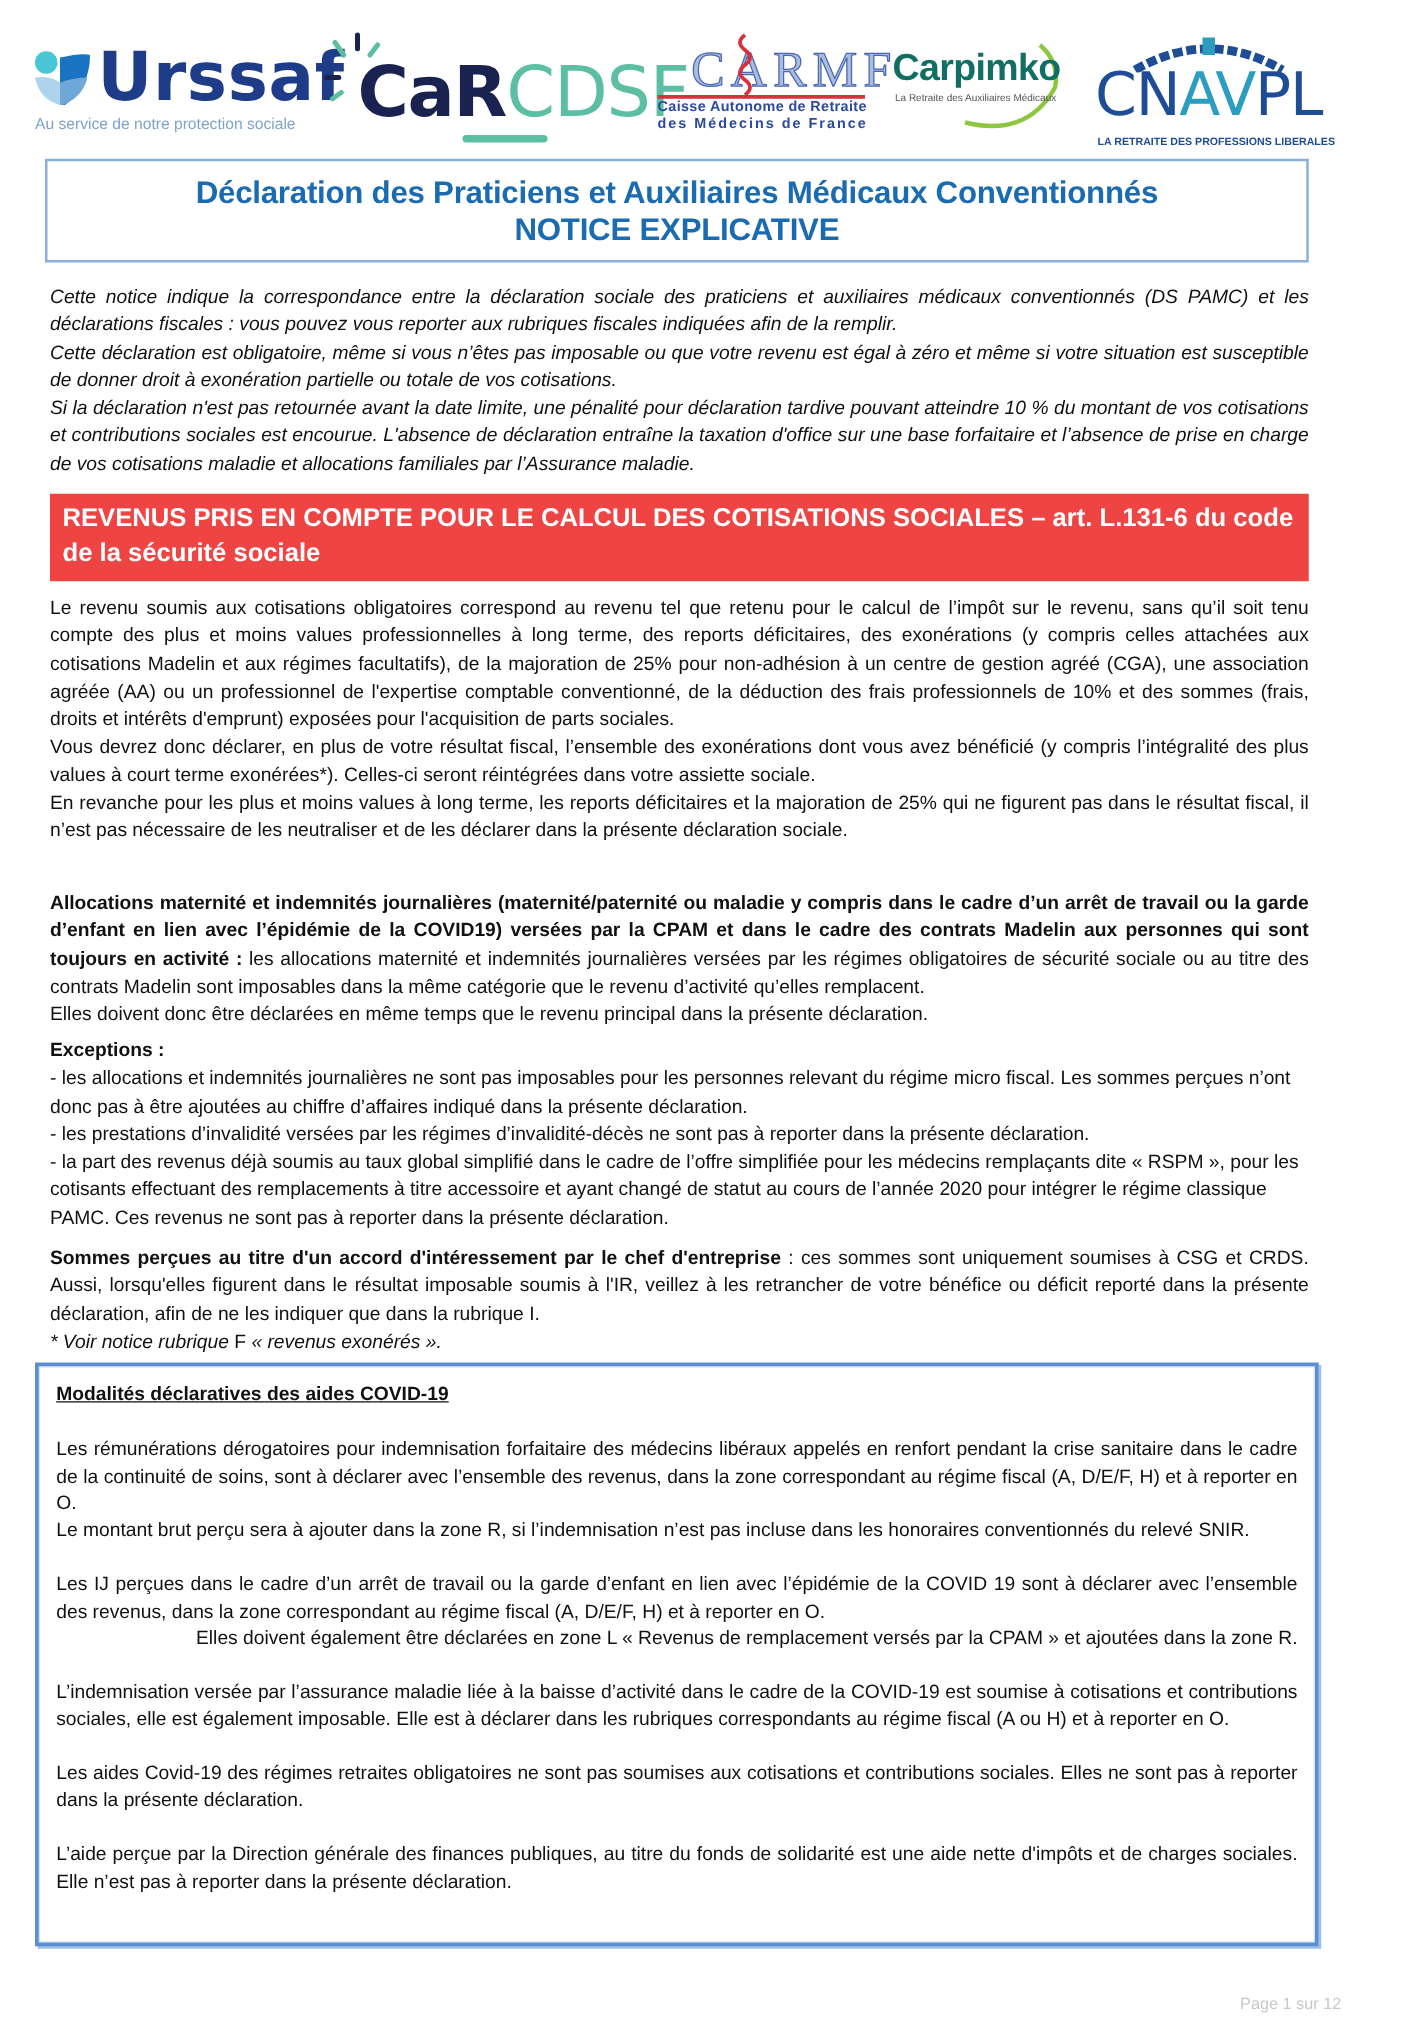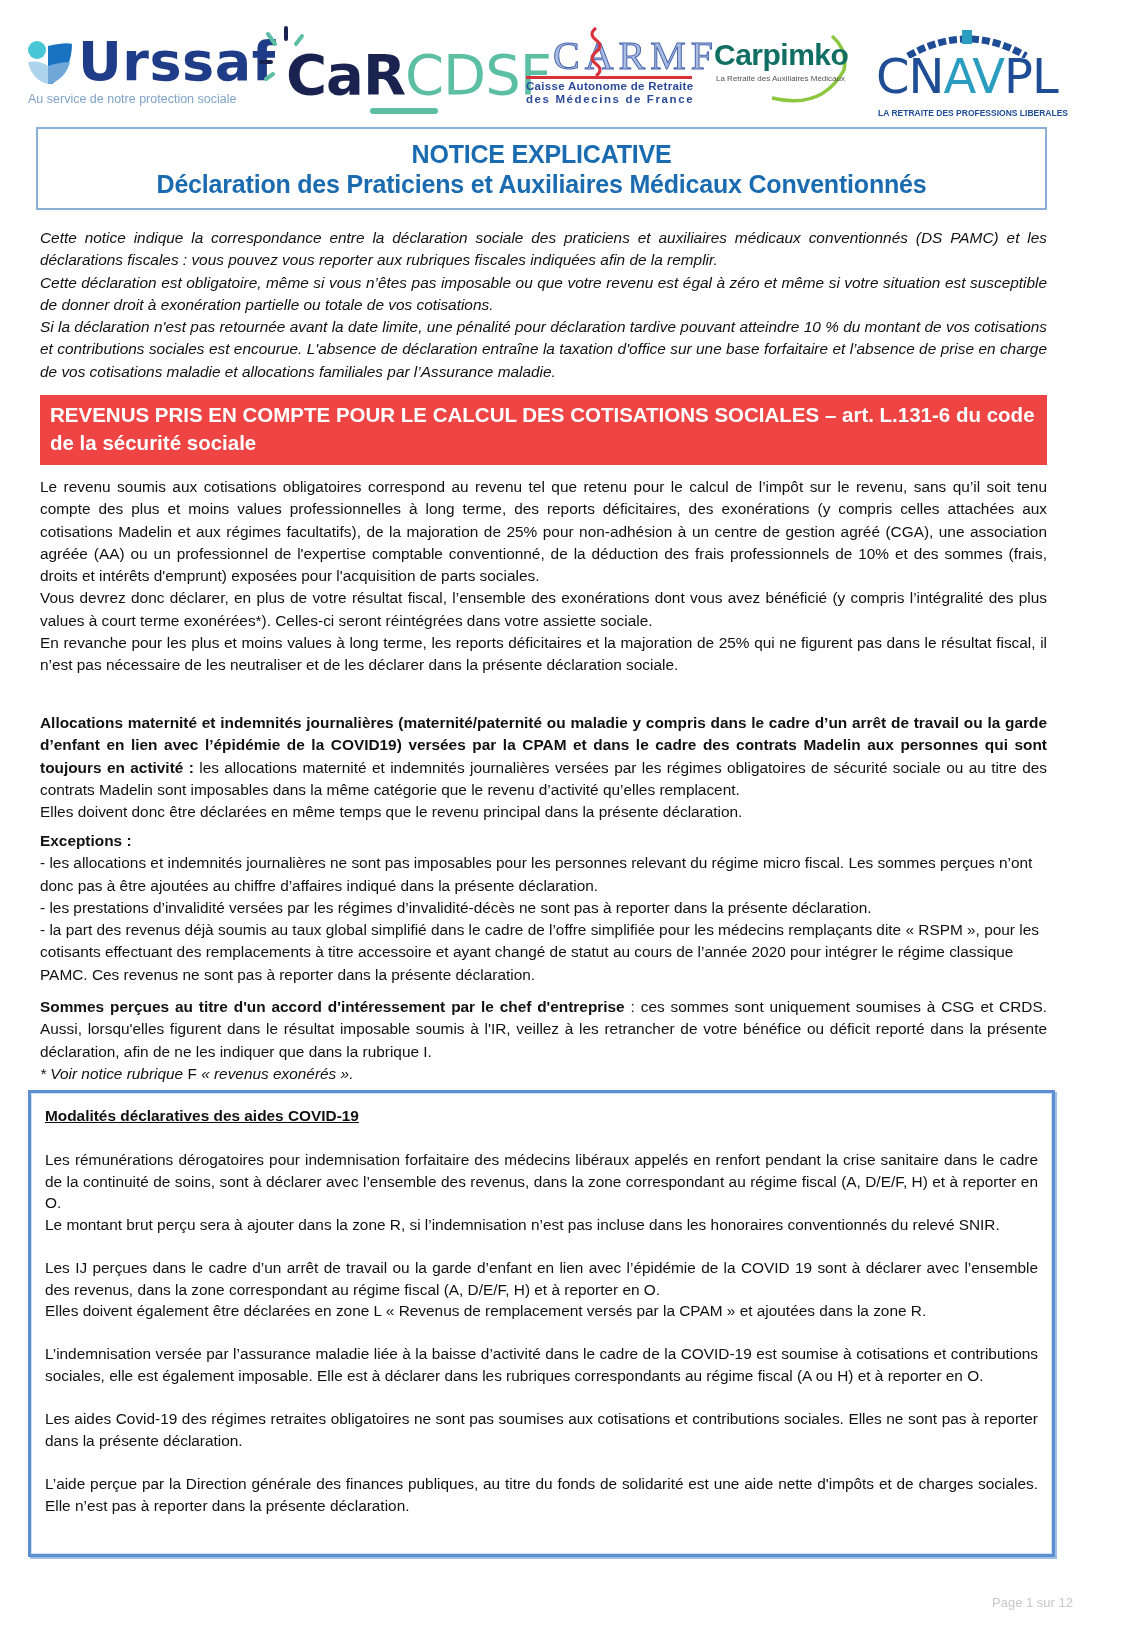--- a/index.html
+++ b/index.html
@@ -116,22 +116,22 @@
     <svg class="cnavpl-arc" viewBox="0 0 130 30">
       <path d="M6 28 Q65 -6 124 28" stroke="#1e4d96" stroke-width="7" fill="none" stroke-dasharray="8 3"></path>
       <rect x="60" y="2" width="10" height="14" fill="#2a9dc0"></rect>
     </svg>
     <div class="cnavpl-word"><span>CN</span><span class="av">AV</span><span>PL</span></div>
     <span class="cnavpl-sub">LA RETRAITE DES PROFESSIONS LIBERALES</span>
   </div>
 </div>
 
 <div class="title-box">
+  <div class="title-line">Déclaration des Praticiens et Auxiliaires Médicaux Conventionnés</div>
   <div class="title-line">NOTICE EXPLICATIVE</div>
-  <div class="title-line">Déclaration des Praticiens et Auxiliaires Médicaux Conventionnés</div>
 </div>
 
 <div class="block intro">
   <p>Cette notice indique la correspondance entre la déclaration sociale des praticiens et auxiliaires médicaux conventionnés (DS PAMC) et les déclarations fiscales : vous pouvez vous reporter aux rubriques fiscales indiquées afin de la remplir.</p>
   <p>Cette déclaration est obligatoire, même si vous n’êtes pas imposable ou que votre revenu est égal à zéro et même si votre situation est susceptible de donner droit à exonération partielle ou totale de vos cotisations.</p>
   <p>Si la déclaration n'est pas retournée avant la date limite, une pénalité pour déclaration tardive pouvant atteindre 10 % du montant de vos cotisations et contributions sociales est encourue. L'absence de déclaration entraîne la taxation d'office sur une base forfaitaire et l’absence de prise en charge de vos cotisations maladie et allocations familiales par l’Assurance maladie.</p>
 </div>
 
 <div class="section-banner">REVENUS PRIS EN COMPTE POUR LE CALCUL DES COTISATIONS SOCIALES – art. L.131-6 du code de la sécurité sociale</div>
 
@@ -159,21 +159,21 @@
 </div>
 
 <div class="covid-box">
   <div class="covid-title">Modalités déclaratives des aides COVID-19</div>
   <div class="para">
     <p>Les rémunérations dérogatoires pour indemnisation forfaitaire des médecins libéraux appelés en renfort pendant la crise sanitaire dans le cadre de la continuité de soins, sont à déclarer avec l’ensemble des revenus, dans la zone correspondant au régime fiscal (A, D/E/F, H) et à reporter en O.</p>
     <p>Le montant brut perçu sera à ajouter dans la zone R, si l’indemnisation n’est pas incluse dans les honoraires conventionnés du relevé SNIR.</p>
   </div>
   <div class="para">
     <p>Les IJ perçues dans le cadre d’un arrêt de travail ou la garde d’enfant en lien avec l’épidémie de la COVID 19 sont à déclarer avec l’ensemble des revenus, dans la zone correspondant au régime fiscal (A, D/E/F, H) et à reporter en O.</p>
-    <p style="text-align:left">Elles doivent également être déclarées en zone L « Revenus de remplacement versés par la CPAM » et ajoutées dans la zone R.</p>
+    <p style="text-align:right">Elles doivent également être déclarées en zone L « Revenus de remplacement versés par la CPAM » et ajoutées dans la zone R.</p>
   </div>
   <div class="para">
     <p>L’indemnisation versée par l’assurance maladie liée à la baisse d’activité dans le cadre de la COVID-19 est soumise à cotisations et contributions sociales, elle est également imposable. Elle est à déclarer dans les rubriques correspondants au régime fiscal (A ou H) et à reporter en O.</p>
   </div>
   <div class="para">
     <p>Les aides Covid-19 des régimes retraites obligatoires ne sont pas soumises aux cotisations et contributions sociales. Elles ne sont pas à reporter dans la présente déclaration.</p>
   </div>
   <div class="para">
     <p>L’aide perçue par la Direction générale des finances publiques, au titre du fonds de solidarité est une aide nette d'impôts et de charges sociales. Elle n’est pas à reporter dans la présente déclaration.</p>
   </div>

